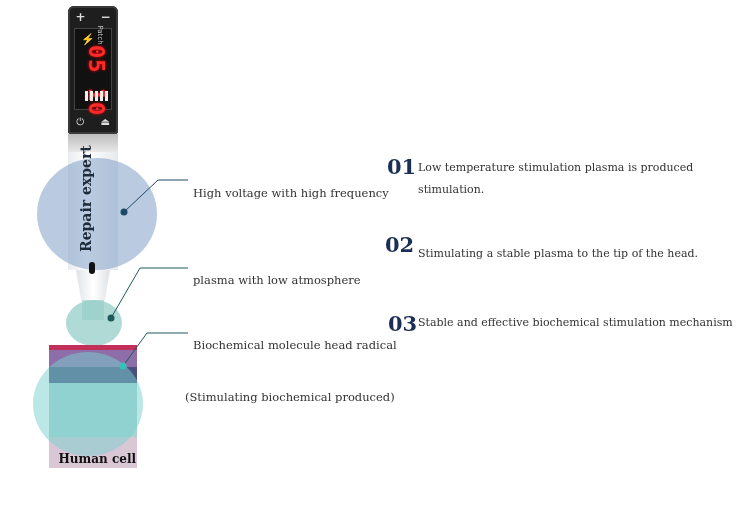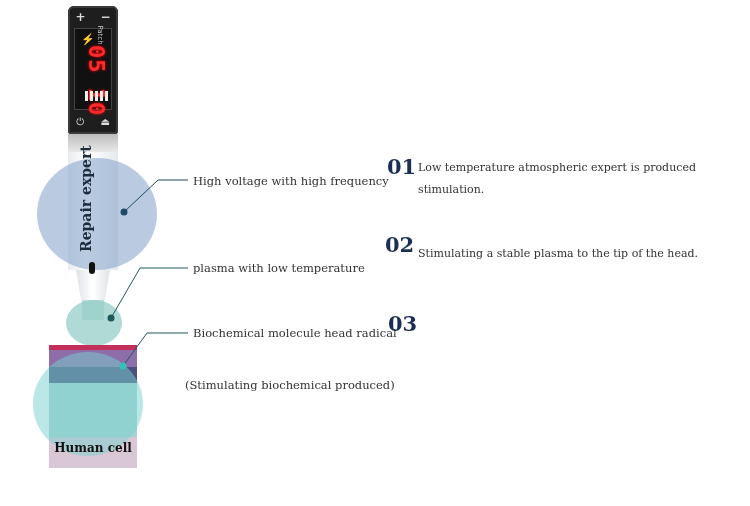--- a/index.html
+++ b/index.html
@@ -24,25 +24,25 @@
     .circle-blue { left: 37px; top: 158px; width: 120px; height: 112px; border-radius: 50%; background: rgba(130,160,200,0.55); }
     .repair { left: 50px; top: 205px; width: 120px; transform: rotate(-90deg); transform-origin: 0 0; font: bold 14px "DejaVu Serif", serif; color: #1d2b3a; white-space: nowrap; }
     .repair { left: 78px; top: 252px; }
 
     .circle-tip { left: 66px; top: 300px; width: 56px; height: 46px; border-radius: 50%; background: rgba(150,205,200,0.75); }
     .tip-neck { left: 82px; top: 300px; width: 22px; height: 20px; background: rgba(180,220,215,0.9); }
 
     .tissue { left: 49px; top: 345px; width: 88px; height: 123px; background:
       linear-gradient(#c2305a 0 5px, #8d6ea8 5px 22px, #4a4f80 22px 38px, #a9d2d0 38px 92px, #d9c7d6 92px); }
     .circle-cell { left: 33px; top: 352px; width: 110px; height: 104px; border-radius: 50%; background: rgba(120,210,205,0.5); }
-    .cell-label { left: 50px; top: 441px; width: 86px; text-align: center; font: bold 12px "DejaVu Serif", serif; color: #111; }
+    .cell-label { left: 50px; top: 452px; width: 86px; text-align: right; font: bold 12px "DejaVu Serif", serif; color: #111; }
 
     svg.lines { position: absolute; left: 0; top: 0; }
 
-    .callout { font: 11.5px "DejaVu Serif", serif; color: #333; white-space: nowrap; }
+    .callout { font: 11.5px "DejaVu Serif", serif; color: #333; white-space: nowrap; margin-top: 12px; }
     .num { font: bold 21px "DejaVu Serif", serif; color: #1c2e55; text-align: right; }
     .desc { font: 11px "DejaVu Serif", serif; color: #333; line-height: 22px; }
   </style>
 </head>
 <body>
 
 <div class="abs pen-top">
   <div class="btns">
     <span>+</span>
     <span>−</span>
@@ -81,30 +81,31 @@
 <svg class="lines" width="750" height="506">
   <polyline points="124,212 158,180 188,180" fill="none" stroke="#1e4a66" stroke-width="1"></polyline>
   <circle cx="124" cy="212" r="3.5" fill="#1e4a66"></circle>
   <polyline points="111,318 140,268 188,268" fill="none" stroke="#1e5a5a" stroke-width="1"></polyline>
   <circle cx="111" cy="318" r="3.5" fill="#1e5a5a"></circle>
   <polyline points="123,366 147,333 188,333" fill="none" stroke="#1e5a5a" stroke-width="1"></polyline>
   <circle cx="123" cy="366" r="3.5" fill="#35c0b8"></circle>
 </svg>
 
 <div class="abs callout" style="left:193px;top:174px">High voltage with high frequency</div>
-<div class="abs callout" style="left:193px;top:261px">plasma with low temperature</div>
+<div class="abs callout" style="left:193px;top:261px">plasma with low atmosphere</div>
 <div class="abs callout" style="left:193px;top:326px">Biochemical molecule head radical</div>
 <div class="abs callout" style="left:185px;top:378px">(Stimulating biochemical produced)</div>
 
 <div class="abs num" style="left:387px;top:154px">01</div>
 <div class="abs desc" style="left:418px;top:157px">
-  <div>Low temperature atmospheric expert is produced</div>
+  <div>Low temperature stimulation plasma is produced</div>
   <div>stimulation.</div>
 </div>
 
 <div class="abs num" style="left:385px;top:232px">02</div>
 <div class="abs desc" style="left:418px;top:243px">
   <div>Stimulating  a stable plasma to the tip of the head.</div>
 </div>
 
 <div class="abs num" style="left:388px;top:311px">03</div>
 <div class="abs desc" style="left:418px;top:312px">
+  <div>Stable and effective biochemical stimulation mechanism</div>
 </div>
 
 </body></html>

